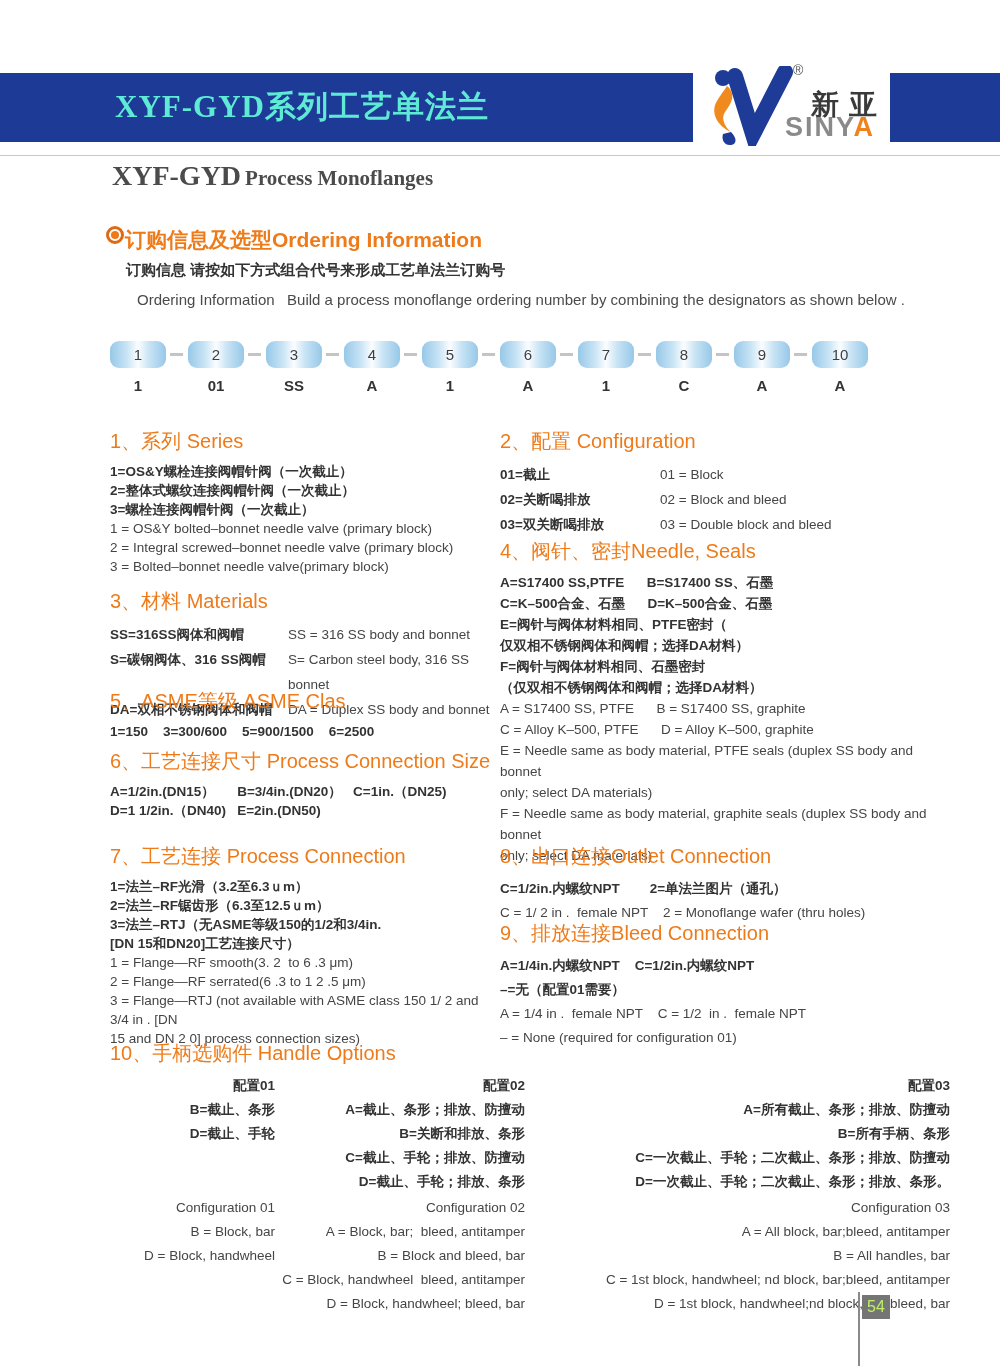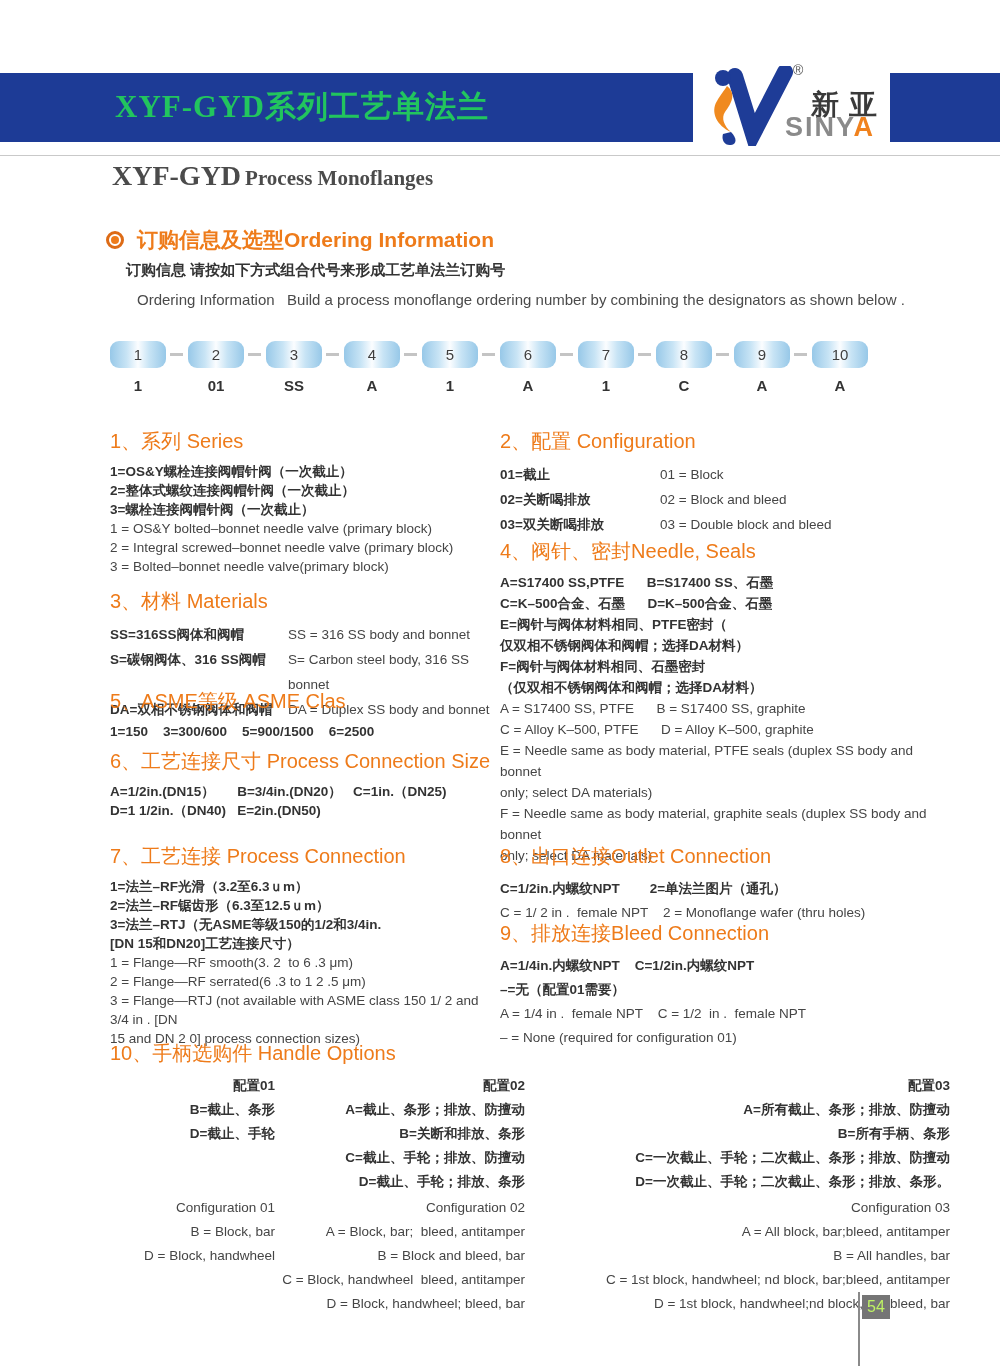--- a/index.html
+++ b/index.html
@@ -2,35 +2,35 @@
 <html><head>
 <meta charset="utf-8">
 <style>
   html,body{margin:0;padding:0;background:#ffffff;}
   .page{position:relative;width:1000px;height:1366px;background:#ffffff;overflow:hidden;
         font-family:"Liberation Sans","DejaVu Sans",sans-serif;color:#3c3c3c;}
 
   
   .topbar{position:absolute;left:0;top:73px;width:1000px;height:69px;background:#1d3b96;}
   .topbar-title{position:absolute;left:115px;top:13px;font-family:"Liberation Serif","DejaVu Serif",serif;
-                font-weight:bold;font-size:31px;color:#22c55e;letter-spacing:1px;white-space:nowrap;}
+                font-weight:bold;font-size:31px;color:#5eead4;letter-spacing:1px;white-space:nowrap;}
   .logo-panel{position:absolute;left:693px;top:60px;width:197px;height:86px;background:#ffffff;}
   .logo-v{position:absolute;left:8px;top:6px;}
   .reg{position:absolute;left:100px;top:2px;font-size:14px;color:#555;}
   .brand-cn{position:absolute;left:118px;top:26px;font-size:28px;font-weight:bold;color:#3a3a3a;letter-spacing:10px;white-space:nowrap;}
   .brand-en{position:absolute;left:92px;top:52px;font-size:27px;font-weight:bold;color:#8a8a8a;letter-spacing:2px;}
   .brand-en .orange{color:#f0821e;}
   .header-line{position:absolute;left:0;top:155px;width:1000px;height:1px;background:#c9c9c9;}
   .subtitle{position:absolute;left:112px;top:160px;font-family:"Liberation Serif","DejaVu Serif",serif;
             font-weight:bold;color:#4b4b4b;white-space:nowrap;}
   .subtitle .model{font-size:28px;}
   .subtitle .rest{font-size:21px;}
 
   
-  .order-head{position:absolute;left:106px;top:226px;display:flex;align-items:center;gap:13px;}
+  .order-head{position:absolute;left:106px;top:226px;display:flex;gap:1px;}
   .bullet{width:12px;height:12px;border:3px solid #dd6b16;border-radius:50%;
           display:flex;align-items:center;justify-content:center;flex:0 0 auto;}
   .bullet-dot{width:8px;height:8px;background:#ee7b1a;border-radius:50%;}
   .order-title{color:#ee7b1a;font-size:21px;font-weight:600;white-space:nowrap;}
   .order-cn{position:absolute;left:126px;top:261px;font-size:15px;font-weight:600;color:#333;white-space:pre-wrap;}
   .order-en{position:absolute;left:137px;top:291px;font-size:15px;color:#4a4a4a;white-space:pre-wrap;}
 
   
   .desig-row{position:absolute;left:110px;top:341px;display:flex;}
   .desig-cell{position:relative;width:56px;margin-right:22px;text-align:center;}

